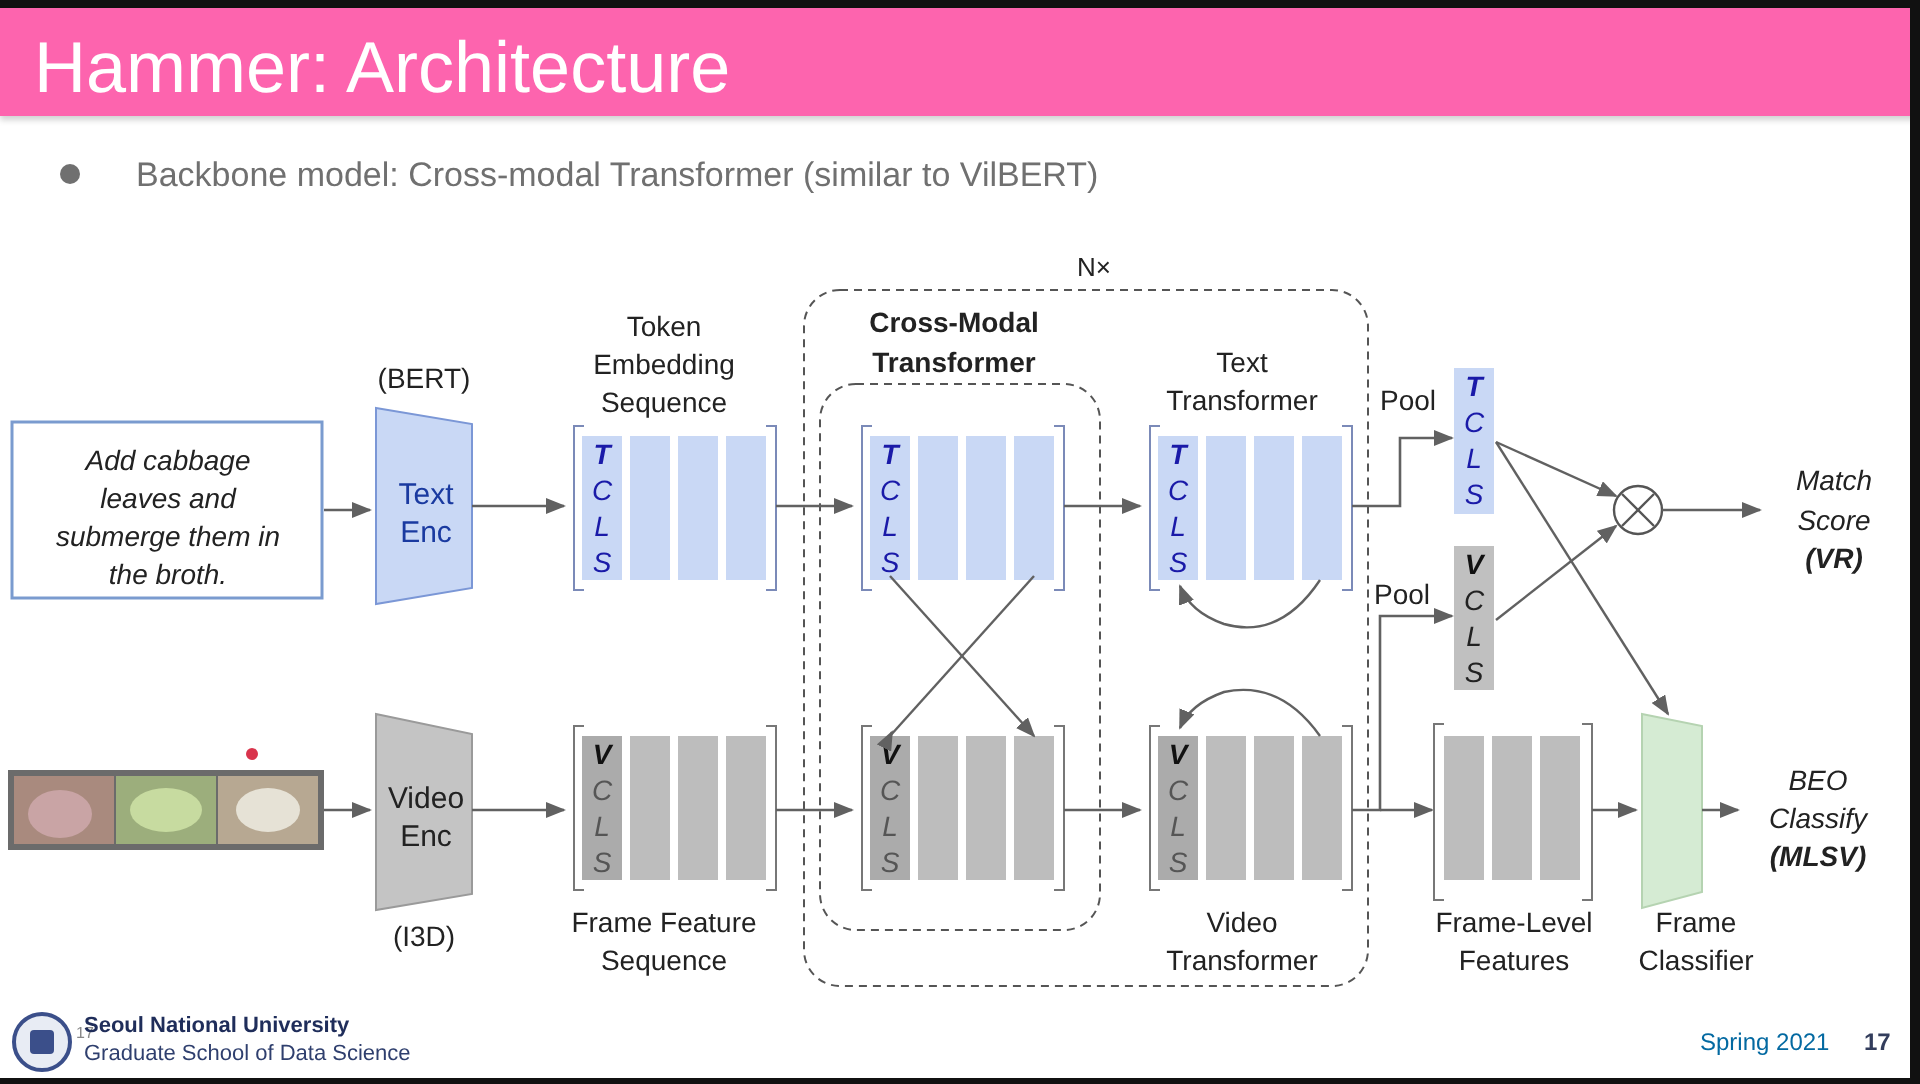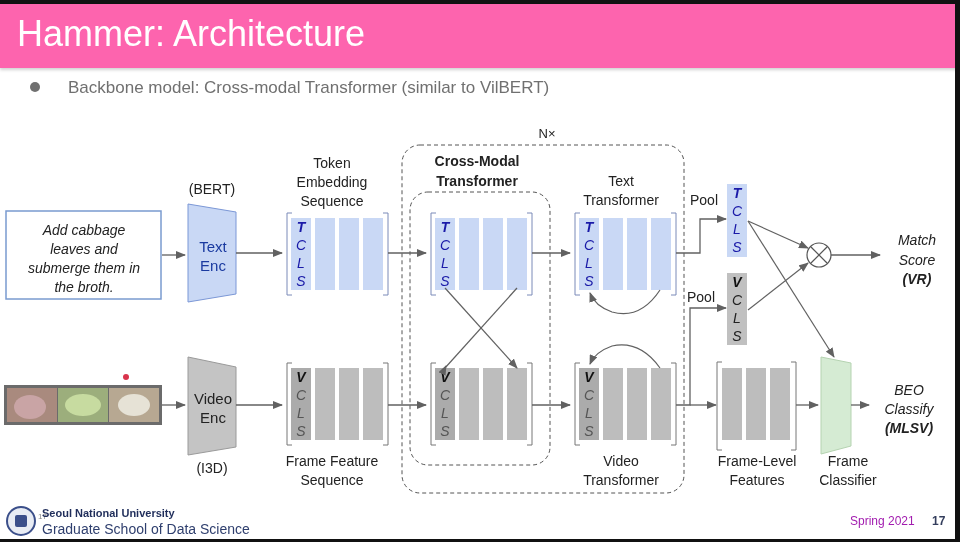--- a/index.html
+++ b/index.html
@@ -1,30 +1,30 @@
 <!DOCTYPE html>
 <html><head>
 <meta charset="utf-8">
 <style>
   html, body { margin:0; padding:0; }
   body { width:960px; height:542px; position:relative; overflow:hidden; background:#fff; font-family:"Liberation Sans", sans-serif; }
   .topbar { position:absolute; left:0; top:0; width:960px; height:4px; background:#111; }
-  .title-band { position:absolute; left:0; top:4px; width:960px; height:64px; background:#fd64ae; box-shadow:0 2px 3px rgba(0,0,0,0.18); }
+  .title-band { position:absolute; left:0; top:4px; width:960px; height:54px; background:#fd64ae; box-shadow:0 2px 3px rgba(0,0,0,0.18); }
   .title { position:absolute; left:17px; top:10px; font-size:36px; color:#fff; line-height:40px; }
   .bullet-line { position:absolute; left:30px; top:78px; font-size:17px; color:#707070; }
   .bullet-dot { display:inline-block; width:10px; height:10px; border-radius:50%; background:#707070; margin-right:28px; vertical-align:middle; position:relative; top:-2px; }
   .rightbar { position:absolute; right:0; top:0; width:5px; height:542px; background:#111; }
   .bottombar { position:absolute; left:0; bottom:0; width:960px; height:3px; background:#111; }
   svg#diagram { position:absolute; left:0; top:0; }
   .footer-logo { position:absolute; left:6px; top:506px; width:30px; height:30px; border-radius:50%; background:#e8ecf4; border:2px solid #3b4f8a; box-sizing:border-box; }
   .footer-logo::after { content:""; position:absolute; left:7px; top:7px; width:12px; height:12px; background:#3b4f8a; border-radius:2px; }
   .footer-uni { position:absolute; left:42px; top:507px; font-size:11px; font-weight:bold; color:#1f2d5a; }
-  .footer-school { position:absolute; left:42px; top:521px; font-size:14px; color:#2f3f6e; }
+  .footer-school { position:absolute; left:42px; top:521px; font-size:11px; color:#2f3f6e; }
   .footer-pg-small { position:absolute; left:38px; top:512px; font-size:8px; color:#888; }
-  .footer-term { position:absolute; left:850px; top:514px; font-size:12px; color:#a21caf; }
+  .footer-term { position:absolute; left:850px; top:514px; font-size:12px; color:#0369a1; }
   .footer-page { position:absolute; left:932px; top:514px; font-size:12px; font-weight:bold; color:#333d5c; }
 </style>
 </head>
 <body>
 
 <div class="topbar"></div>
 <div class="title-band">
   <div class="title">Hammer: Architecture</div>
 </div>
 <div class="bullet-line">

